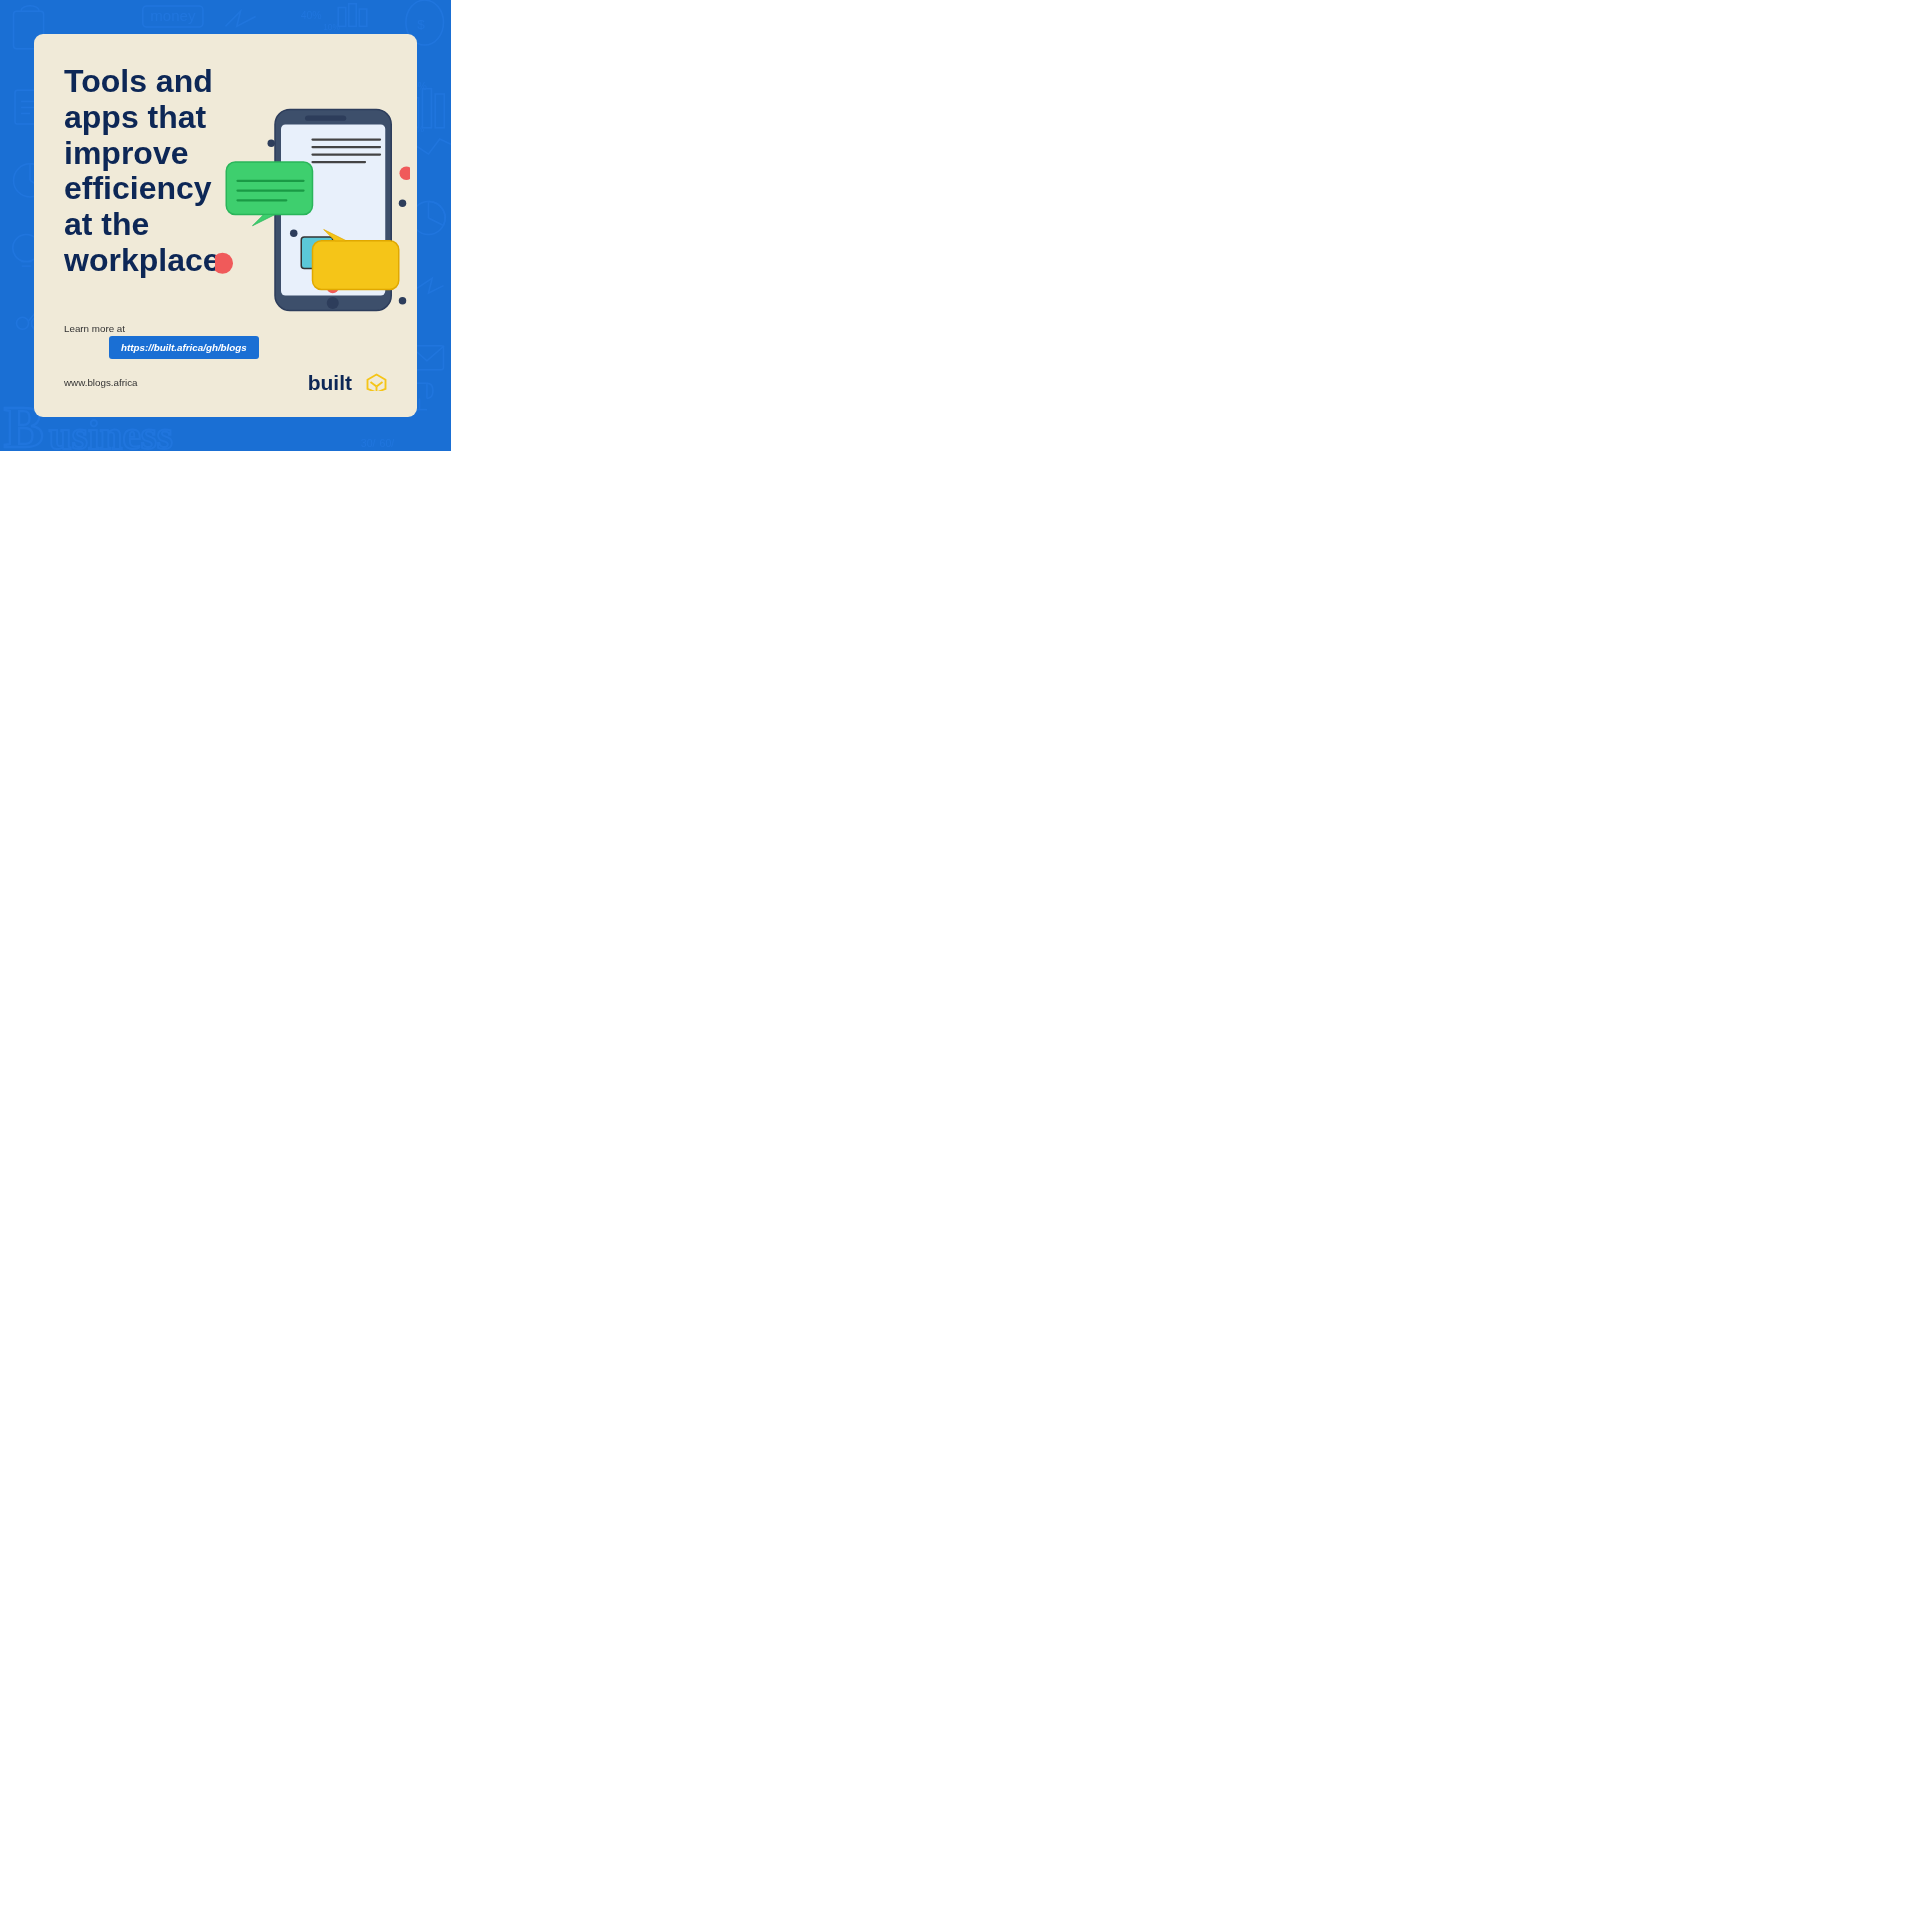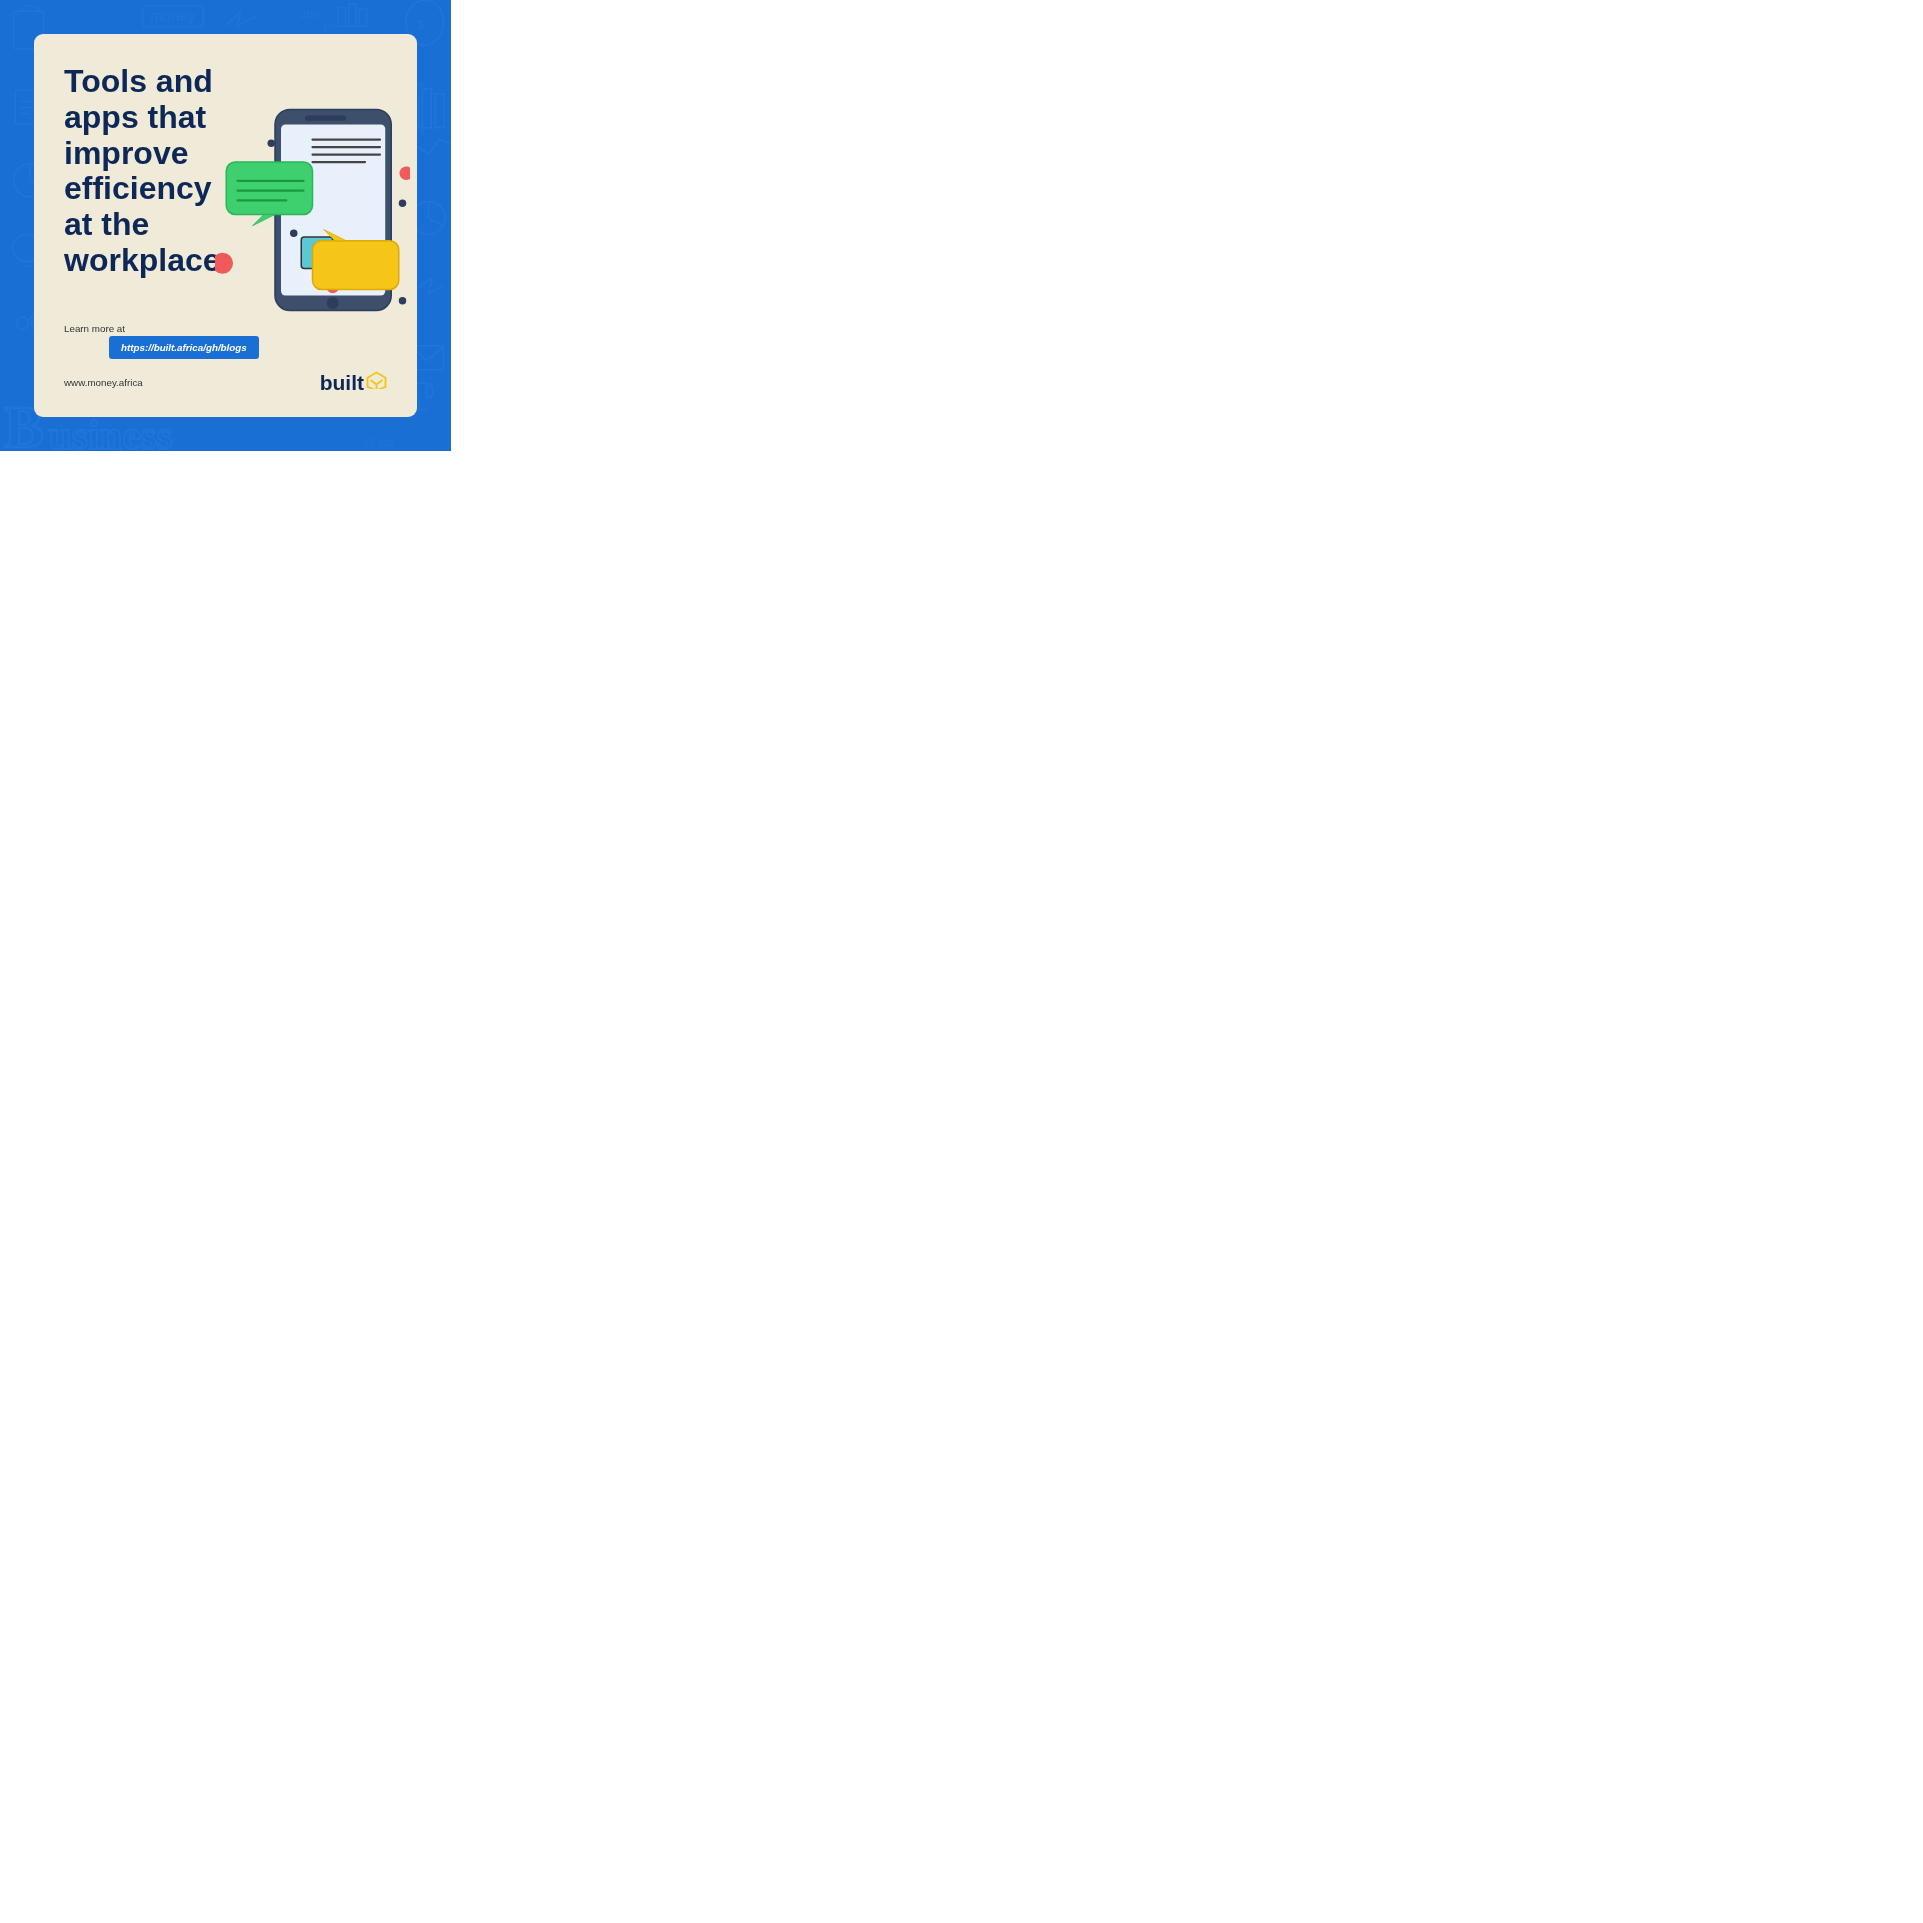--- a/index.html
+++ b/index.html
@@ -104,22 +104,22 @@
 
     .website-text {
       font-size: 9.8px;
       font-weight: 400;
       color: #333;
       font-family: Arial, sans-serif;
     }
 
     .brand-logo {
       display: flex;
-      align-items: flex-start;
-      gap: 2px;
+      align-items: flex-end;
+      gap: 14px;
     }
 
     .brand-name {
       font-size: 21px;
       font-weight: 900;
       color: #0d2756;
       font-family: 'Arial Black', Arial, sans-serif;
     }
 
     .brand-icon {
@@ -255,21 +255,21 @@
         <circle cx="250" cy="265" r="5" fill="#2d3d5b"></circle>
       </svg>
     </div>
 
     <div class="bottom-section">
       <span class="learn-more-text">Learn more at</span>
       <a class="url-button" href="#">https://built.africa/gh/blogs</a>
     </div>
 
     <div class="footer-row">
-      <span class="website-text">www.money.africa</span>
+      <span class="website-text">www.blogs.africa</span>
       <div class="brand-logo">
         <span class="brand-name">built</span>
         <span class="brand-icon">
           <svg width="21" height="18" viewBox="0 0 28 24" xmlns="http://www.w3.org/2000/svg">
             <polygon points="14,2 26,9 26,21 14,26 2,21 2,9" fill="none" stroke="#f5c518" stroke-width="2.5"></polygon>
             <line x1="14" y1="18" x2="22" y2="12" stroke="#f5c518" stroke-width="2.5"></line>
             <line x1="14" y1="18" x2="6" y2="12" stroke="#f5c518" stroke-width="2.5"></line>
             <line x1="14" y1="18" x2="14" y2="26" stroke="#f5c518" stroke-width="2.5"></line>
           </svg>
         </span>

